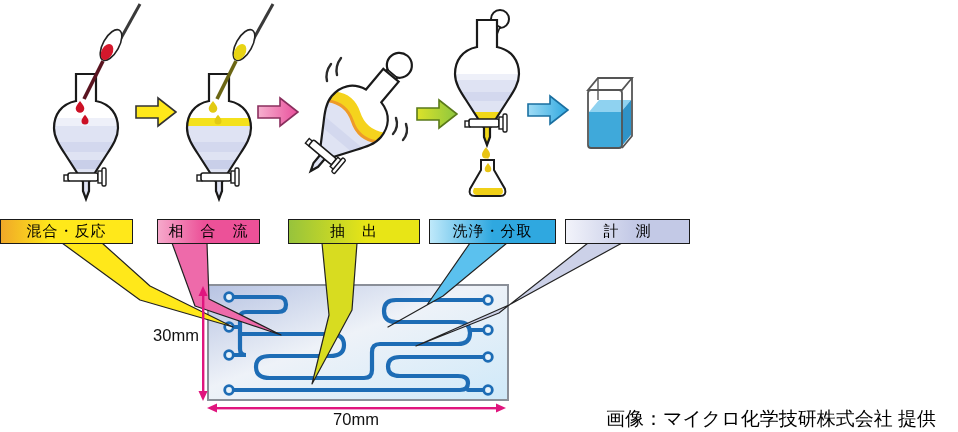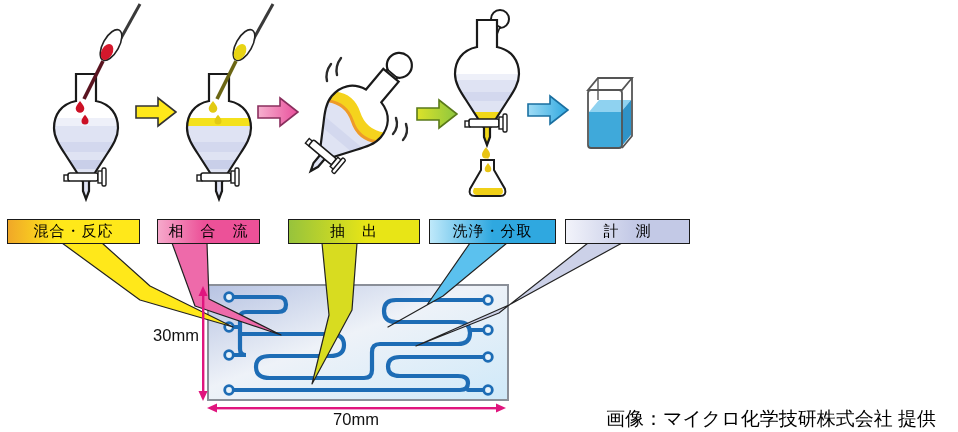--- a/index.html
+++ b/index.html
@@ -2,21 +2,21 @@
 <html><head>
 <meta charset="utf-8">
 <style>
   html,body{margin:0;padding:0;background:#fff;}
   .stage{position:relative;width:958px;height:432px;background:#ffffff;overflow:hidden;
          font-family:"Liberation Sans", sans-serif;}
   .stage svg.art{position:absolute;left:0;top:0;z-index:1;}
   .step-label{position:absolute;top:219px;height:25px;box-sizing:border-box;
       border:1.4px solid #1a1a1a;display:flex;align-items:center;justify-content:center;
       font-size:15px;color:#000;z-index:3;letter-spacing:1px;white-space:nowrap;}
-  .lbl-1{left:7px;width:133px;background:linear-gradient(90deg,#f0a828,#ffe81a 38%);}
+  .lbl-1{left:0;width:133px;background:linear-gradient(90deg,#f0a828,#ffe81a 38%);}
   .lbl-2{left:157px;width:103px;background:linear-gradient(90deg,#f6a9cb,#ec5198 45%);}
   .lbl-3{left:288px;width:132px;background:linear-gradient(90deg,#97c33c,#e8e516 60%);}
   .lbl-4{left:429px;width:127px;background:linear-gradient(90deg,#bfe9fa,#2fa8e0 50%);}
   .lbl-5{left:565px;width:125px;background:linear-gradient(90deg,#f2f3fa,#c3c9e6 55%);}
   .credit{position:absolute;top:396px;right:22px;font-size:19px;color:#000;z-index:3;
       white-space:nowrap;margin-top:10px;}
   .dim-text{font-size:16.5px;fill:#111;font-family:"Liberation Sans",sans-serif;}
 </style>
 </head>
 <body>

